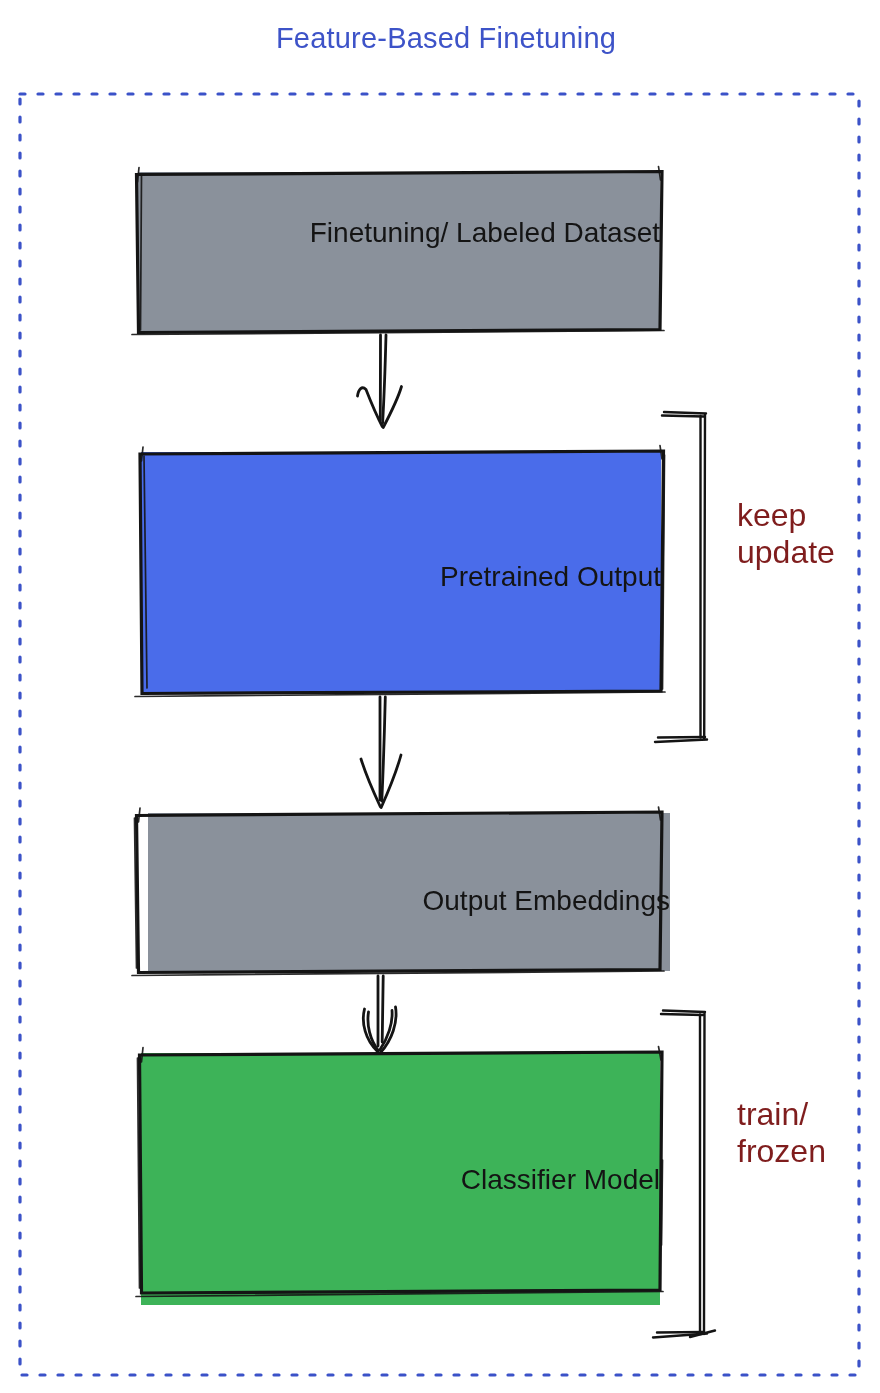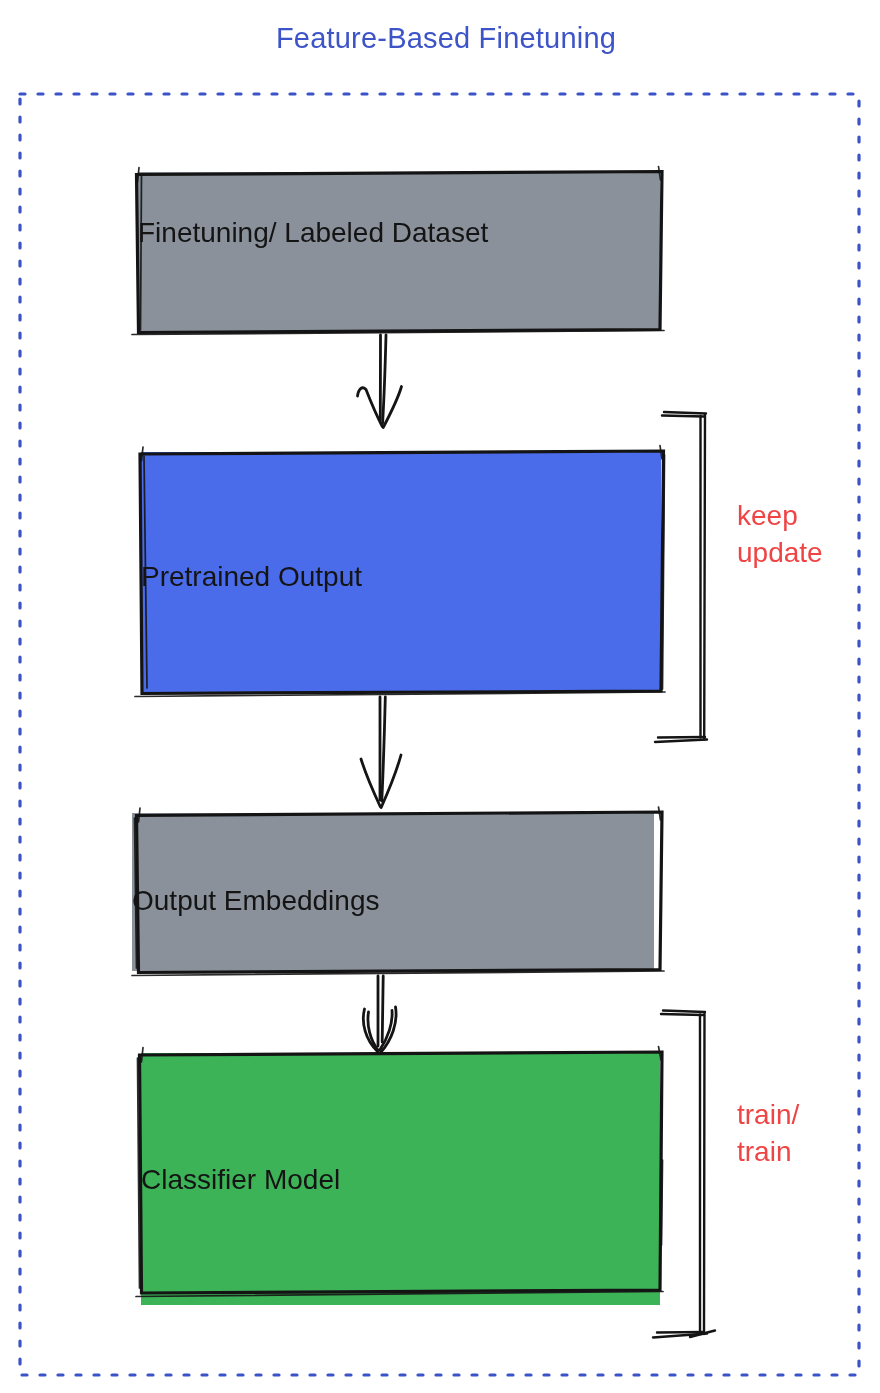--- a/index.html
+++ b/index.html
@@ -24,34 +24,34 @@
     font-size: 29px;
     letter-spacing: 0.2px;
     transform: translateX(6px);
     color: #3D53C8; 
     white-space: nowrap;
   }
   .node {
     position: absolute;
     display: flex;
     align-items: center;
-    justify-content: flex-start;
+    justify-content: flex-end;
     box-sizing: border-box;
     color: #141414;
     font-size: 28px;
     text-align: center;
   }
   .node-dataset    { left: 138px; top: 172px;  width: 522px; height: 159px; padding-bottom: 38px; }
   .node-pretrained { left: 141px; top: 452px;  width: 520px; height: 240px; padding-top: 10px; }
-  .node-embeddings { left: 132px; top: 813px;  width: 522px; height: 158px; padding-top: 18px; }
+  .node-embeddings { left: 148px; top: 813px;  width: 522px; height: 158px; padding-top: 18px; }
   .node-classifier { left: 141px; top: 1053px; width: 519px; height: 252px; padding-top: 2px; }
   .annotation {
     position: absolute;
-    color: #ef4444;
-    font-size: 28px;
+    color: #7f1d1d;
+    font-size: 32px;
     line-height: 37px;
     white-space: nowrap;
   }
   .annotation-keep-frozen { left: 737px; top: 497px; }
   .annotation-train-update { left: 737px; top: 1096px; }
   .annotation .line { display: block; }
   svg.ink {
     position: absolute;
     left: 0;
     top: 0;
@@ -93,21 +93,21 @@
     <span data-bind="nodes.3.label">Classifier Model</span>
   </div>
 
   <div class="annotation annotation-keep-frozen">
     <span class="line" data-bind="annotations.0.lines.0">keep</span>
     <span class="line" data-bind="annotations.0.lines.1">update</span>
   </div>
 
   <div class="annotation annotation-train-update">
     <span class="line" data-bind="annotations.1.lines.0">train/</span>
-    <span class="line" data-bind="annotations.1.lines.1">train</span>
+    <span class="line" data-bind="annotations.1.lines.1">frozen</span>
   </div>
 
   <svg class="ink" width="880" height="1393" viewBox="0 0 880 1393">
 
     <g>
       <rect class="dashed-rect" x="20" y="94" width="839" height="1281"></rect>
     </g>
 
     <g>
       <path class="main" d="M136.5,174.5 L662,171.5 L660,329.5 L138.5,332.5 Z"></path>

